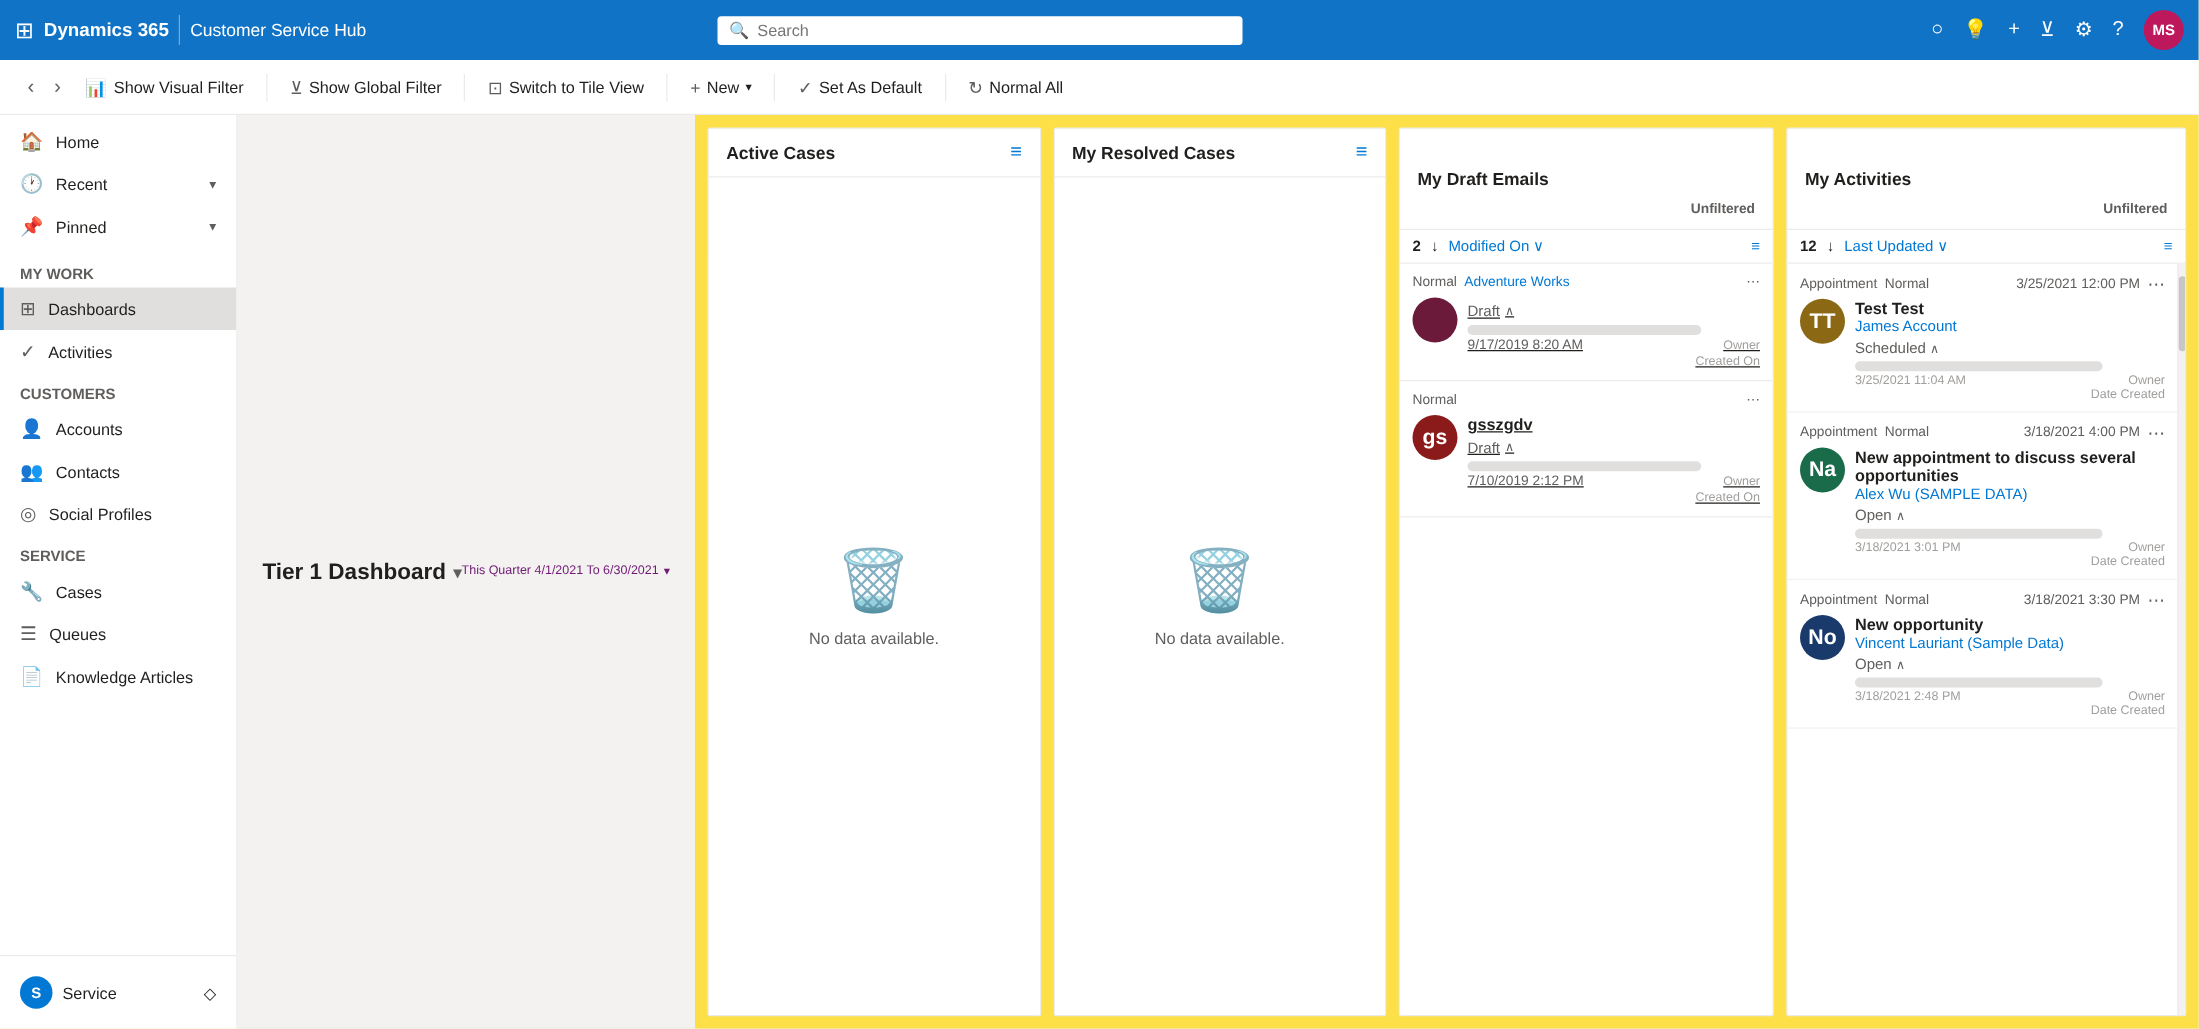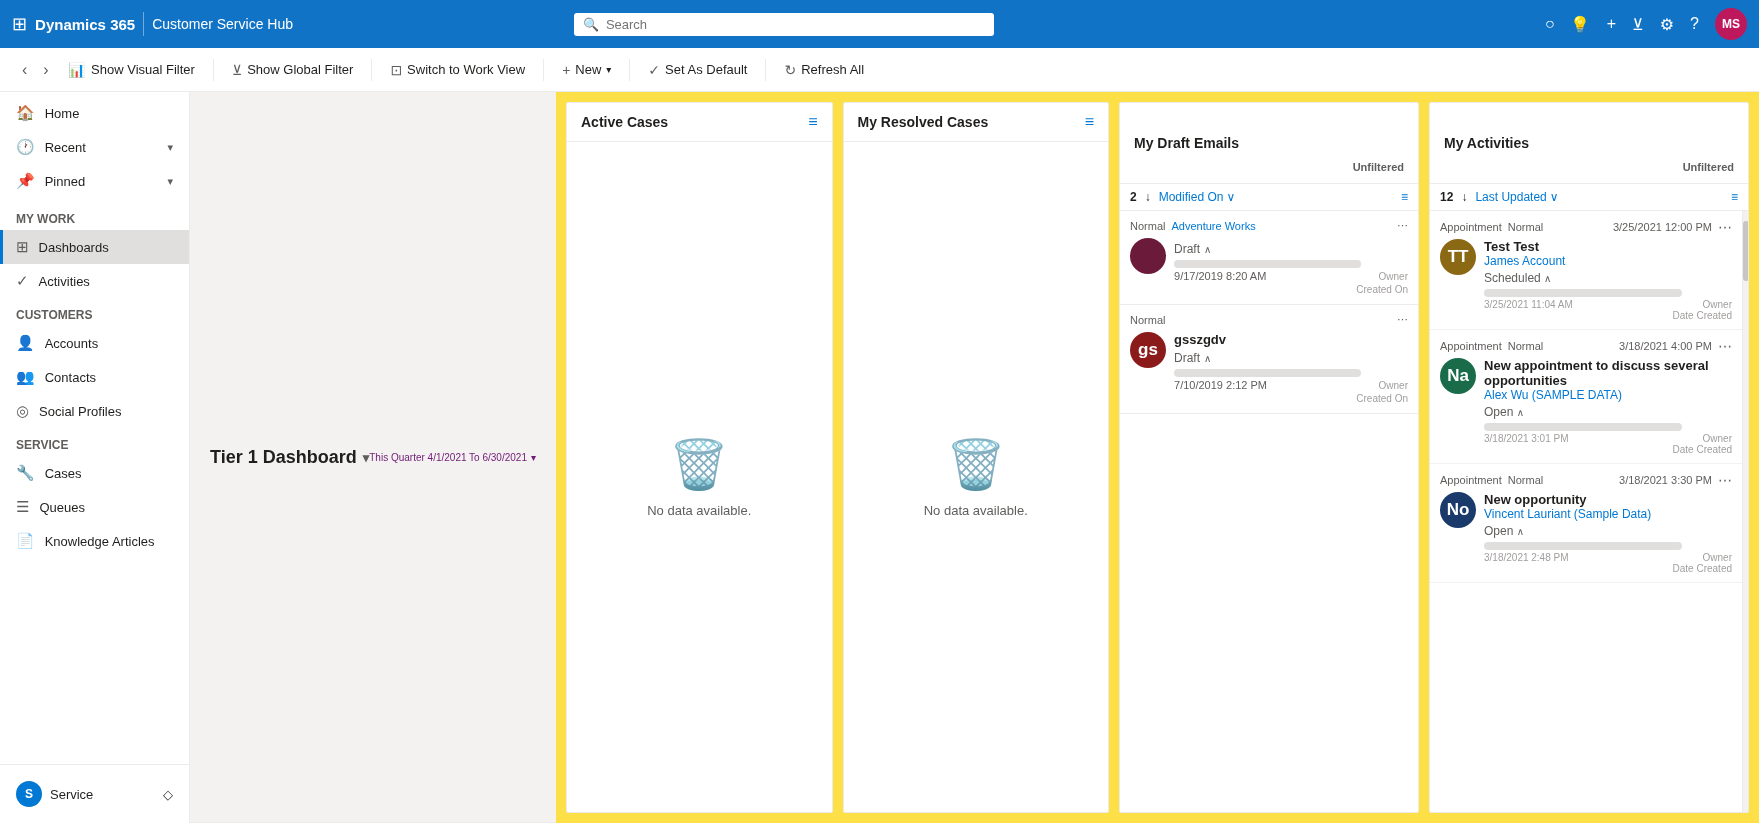--- a/index.html
+++ b/index.html
@@ -83,21 +83,21 @@
     .filter-count { font-weight: 600; }
     .sort-btn { display: flex; align-items: center; gap: 3px; cursor: pointer; color: #0078d4; }
     .view-btn { margin-left: auto; cursor: pointer; color: #605e5c; }
     .unfiltered-badge { font-size: 11px; color: #605e5c; margin-top: 48px; }
 
     .email-item { border-bottom: 1px solid #edebe9; padding: 8px 10px; }
     .email-meta { display: flex; align-items: center; gap: 6px; margin-bottom: 6px; font-size: 11px; color: #605e5c; }
     .email-more { margin-left: auto; cursor: pointer; color: #605e5c; }
     .email-body { display: flex; gap: 8px; align-items: flex-start; }
     .avatar-sm { width: 36px; height: 36px; border-radius: 50%; display: flex; align-items: center; justify-content: center; font-size: 17px; font-weight: 600; color: white; flex-shrink: 0; }
-    .email-details { flex: 1; }
+    .email-details { flex: 1; text-decoration: underline; }
     .email-subject { font-size: 13px; font-weight: 600; color: #201f1e; margin-bottom: 2px; }
     .email-status-row { display: flex; align-items: center; justify-content: space-between; margin-top: 4px; }
     .email-status { font-size: 12px; color: #605e5c; display: flex; align-items: center; gap: 4px; }
     .status-chevron { font-size: 10px; }
     .email-time-row { display: flex; justify-content: space-between; font-size: 11px; color: #605e5c; margin-top: 2px; }
     .blurred-line { background: #e1dfdd; height: 8px; border-radius: 4px; width: 80%; margin-top: 4px; }
     .time-label { font-size: 10px; color: #a19f9d; text-align: right; line-height: 1.3; }
 
     
     .panel-activities { flex: 1; display: flex; flex-direction: column; overflow-y: auto; }
@@ -151,37 +151,37 @@
     <span>Show Visual Filter</span>
   </button>
   <div class="toolbar-sep"></div>
   <button class="toolbar-btn">
     <span class="icon">⊻</span>
     <span>Show Global Filter</span>
   </button>
   <div class="toolbar-sep"></div>
   <button class="toolbar-btn">
     <span class="icon">⊡</span>
-    <span>Switch to Work View</span>
+    <span>Switch to Tile View</span>
   </button>
   <div class="toolbar-sep"></div>
   <button class="toolbar-btn">
     <span class="icon">+</span>
     <span>New</span>
     <span style="font-size:10px;">▾</span>
   </button>
   <div class="toolbar-sep"></div>
   <button class="toolbar-btn">
     <span class="icon">✓</span>
     <span>Set As Default</span>
   </button>
   <div class="toolbar-sep"></div>
   <button class="toolbar-btn">
     <span class="icon">↻</span>
-    <span>Refresh All</span>
+    <span>Normal All</span>
   </button>
 </div>
 
 <div class="main-layout">
 
   <div class="sidebar">
     <div class="sidebar-section">
       <div class="sidebar-item">
         <span class="s-icon">🏠</span>
         <span>Home</span>

